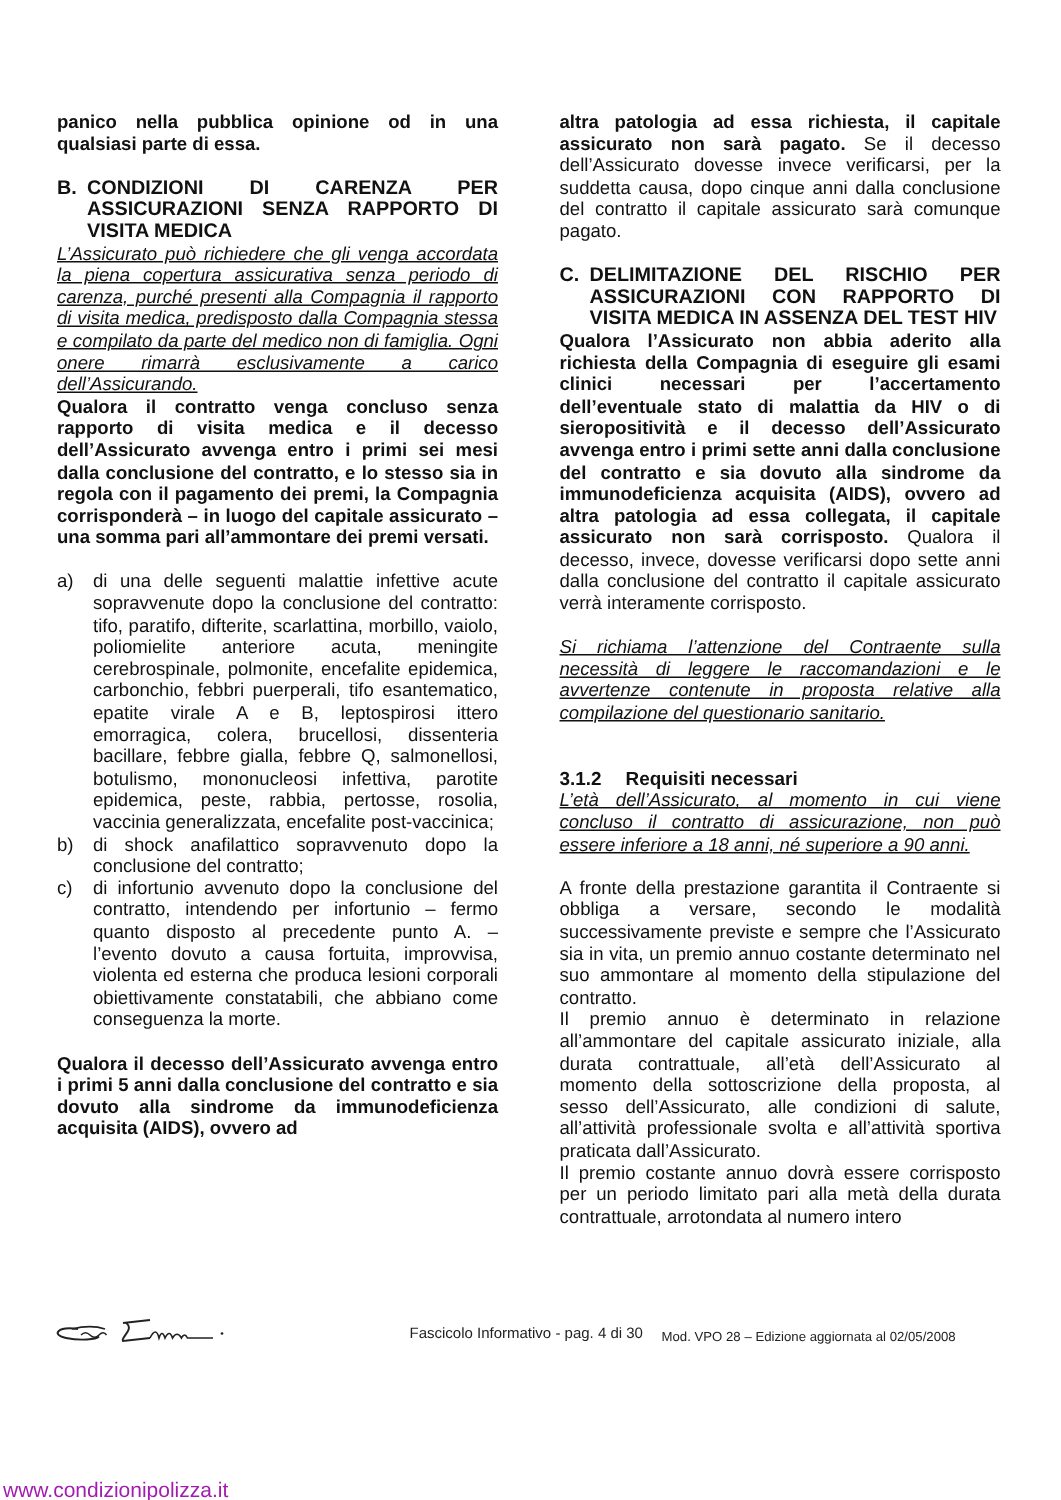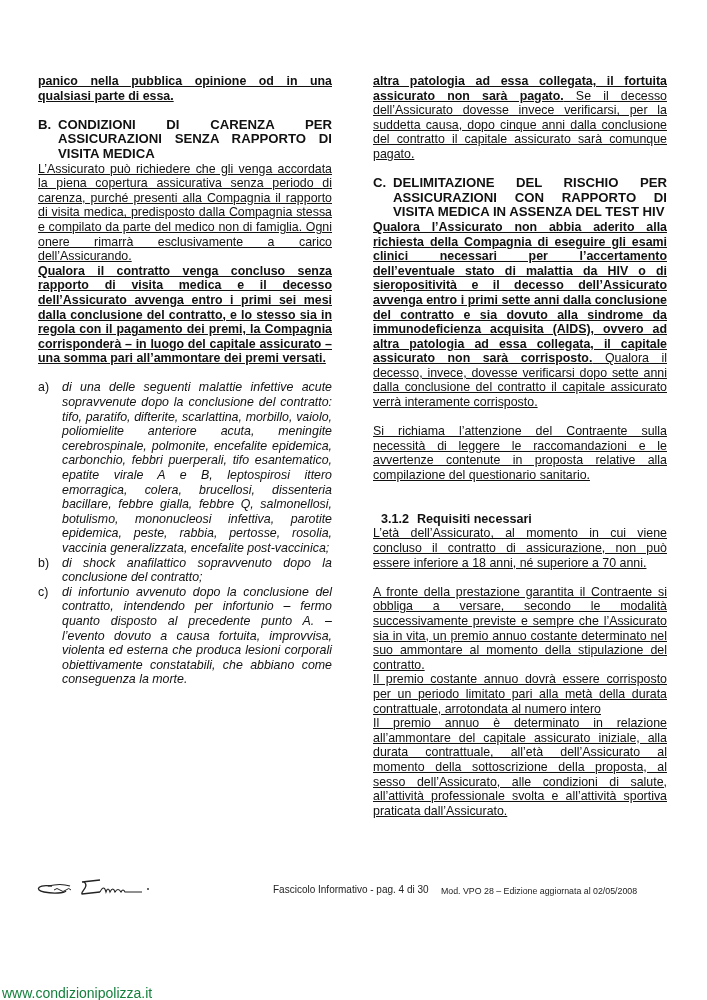--- a/index.html
+++ b/index.html
@@ -1,38 +1,38 @@
 <!DOCTYPE html>
 <html><head>
 <meta charset="utf-8">
 <style>
   html, body { margin: 0; padding: 0; background: #ffffff; }
   body { width: 707px; height: 1000px; position: relative; overflow: hidden;
          font-family: "Liberation Sans", sans-serif; color: #111; }
   .col { position: absolute; top: 74px; width: 294px; font-size: 12.4px; line-height: 14.6px; }
   .col.left { left: 38px; }
   .col.right { left: 373px; }
-  p { margin: 0; text-align: justify; text-decoration: underline; }
+  p { margin: 0; text-align: justify; }
   .b { font-weight: bold; }
-  .u { text-decoration: underline; }
+  .u { text-decoration: underline; font-style: italic; }
   .gap { height: 14.6px; }
   .heading { display: flex; font-weight: bold; font-size: 13.2px; line-height: 14.6px; }
   .heading .lbl { width: 20px; flex: none; }
   .heading .txt { flex: 1; text-align: justify; }
   .sub-heading { font-weight: bold; font-size: 12.6px; }
-  .sub-heading .num { display: inline-block; width: 44px; text-align: center; }
+  .sub-heading .num { display: inline-block; width: 44px; }
   .sub-heading .num4 { display: inline-block; width: 22px; }
   .item { display: flex; }
   .item .lbl { width: 24px; flex: none; }
-  .item .txt { flex: 1; text-align: justify; font-style: italic; }
+  .item .txt { flex: 1; text-align: justify; }
   .footer { position: absolute; top: 884px; font-size: 10.4px; color: #222; }
   .footer.center { left: 273px; font-size: 10px; }
   .footer.right { left: 441px; font-size: 8.8px; top: 886px; }
   .signature { position: absolute; left: 30px; top: 872px; width: 130px; height: 30px; }
-  .watermark { position: absolute; left: 2px; top: 985px; font-size: 14px; color: #15803d; }
+  .watermark { position: absolute; left: 2px; top: 985px; font-size: 14px; color: #a21caf; }
 </style>
 </head>
 <body>
 
 <div class="col left">
   <p class="b">panico nella pubblica opinione od in una qualsiasi parte di essa.</p>
   <div class="gap"></div>
   <div class="heading">
     <span class="lbl">B.</span>
     <span class="txt">CONDIZIONI DI CARENZA PER ASSICURAZIONI SENZA RAPPORTO DI VISITA MEDICA</span>
@@ -46,42 +46,43 @@
   </div>
   <div class="item">
     <span class="lbl">b)</span>
     <span class="txt">di shock anafilattico sopravvenuto dopo la conclusione del contratto;</span>
   </div>
   <div class="item">
     <span class="lbl">c)</span>
     <span class="txt">di infortunio avvenuto dopo la conclusione del contratto, intendendo per infortunio – fermo quanto disposto al precedente punto A. – l’evento dovuto a causa fortuita, improvvisa, violenta ed esterna che produca lesioni corporali obiettivamente constatabili, che abbiano come conseguenza la morte.</span>
   </div>
   <div class="gap"></div>
+  <p class="b">Qualora il decesso dell’Assicurato avvenga entro i primi 5 anni dalla conclusione del contratto e sia dovuto alla sindrome da immunodeficienza acquisita (AIDS), ovvero ad</p>
 </div>
 
 <div class="col right">
-  <p><span class="b">altra patologia ad essa collegata, il fortuita assicurato non sarà pagato.</span><span> Se il decesso dell’Assicurato dovesse invece verificarsi, per la suddetta causa, dopo cinque anni dalla conclusione del contratto il capitale assicurato sarà comunque pagato.</span></p>
+  <p><span class="b">altra patologia ad essa richiesta, il capitale assicurato non sarà pagato.</span><span> Se il decesso dell’Assicurato dovesse invece verificarsi, per la suddetta causa, dopo cinque anni dalla conclusione del contratto il capitale assicurato sarà comunque pagato.</span></p>
   <div class="gap"></div>
   <div class="heading">
     <span class="lbl">C.</span>
     <span class="txt">DELIMITAZIONE DEL RISCHIO PER ASSICURAZIONI CON RAPPORTO DI VISITA MEDICA IN ASSENZA DEL TEST HIV</span>
   </div>
   <p><span class="b">Qualora l’Assicurato non abbia aderito alla richiesta della Compagnia di eseguire gli esami clinici necessari per l’accertamento dell’eventuale stato di malattia da HIV o di sieropositività e il decesso dell’Assicurato avvenga entro i primi sette anni dalla conclusione del contratto e sia dovuto alla sindrome da immunodeficienza acquisita (AIDS), ovvero ad altra patologia ad essa collegata, il capitale assicurato non sarà corrisposto.</span><span> Qualora il decesso, invece, dovesse verificarsi dopo sette anni dalla conclusione del contratto il capitale assicurato verrà interamente corrisposto.</span></p>
   <div class="gap"></div>
   <p class="u">Si richiama l’attenzione del Contraente sulla necessità di leggere le raccomandazioni e le avvertenze contenute in proposta relative alla compilazione del questionario sanitario.</p>
   <div class="gap"></div>
   <div class="gap"></div>
   <div class="sub-heading">
     <span class="num">3.1.2</span><span>Requisiti necessari</span>
   </div>
-  <p class="u">L’età dell’Assicurato, al momento in cui viene concluso il contratto di assicurazione, non può essere inferiore a 18 anni, né superiore a 70 anni.</p>
+  <p class="u">L’età dell’Assicurato, al momento in cui viene concluso il contratto di assicurazione, non può essere inferiore a 18 anni, né superiore a 90 anni.</p>
   <div class="gap"></div>
   <p>A fronte della prestazione garantita il Contraente si obbliga a versare, secondo le modalità successivamente previste e sempre che l’Assicurato sia in vita, un premio annuo costante determinato nel suo ammontare al momento della stipulazione del contratto.</p>
+  <p>Il premio annuo è determinato in relazione all’ammontare del capitale assicurato iniziale, alla durata contrattuale, all’età dell’Assicurato al momento della sottoscrizione della proposta, al sesso dell’Assicurato, alle condizioni di salute, all’attività professionale svolta e all’attività sportiva praticata dall’Assicurato.</p>
   <p>Il premio costante annuo dovrà essere corrisposto per un periodo limitato pari alla metà della durata contrattuale, arrotondata al numero intero</p>
-  <p>Il premio annuo è determinato in relazione all’ammontare del capitale assicurato iniziale, alla durata contrattuale, all’età dell’Assicurato al momento della sottoscrizione della proposta, al sesso dell’Assicurato, alle condizioni di salute, all’attività professionale svolta e all’attività sportiva praticata dall’Assicurato.</p>
 </div>
 
 <svg class="signature" viewBox="0 0 130 30">
   <path d="M22 14 C 8 12, 4 18, 14 20 C 24 22, 34 21, 36 19" fill="none" stroke="#222" stroke-width="1.3"></path>
   <path d="M18 14 C 26 12, 34 12, 40 14" fill="none" stroke="#222" stroke-width="1.1"></path>
   <path d="M24 18 q 3 -3 6 0 q 3 3 6 0 q 3 -3 5 0" fill="none" stroke="#222" stroke-width="1"></path>
   <path d="M52 10 L 70 8 M 54 10 C 60 14, 50 20, 52 22 L 70 20" fill="none" stroke="#222" stroke-width="1.3"></path>
   <path d="M70 20 q 4 -8 6 0 q 2 -6 4 0 q 3 -6 5 0 q 3 -5 6 0 q 2 -4 4 0 L 112 20" fill="none" stroke="#222" stroke-width="1.1"></path>
   <circle cx="118" cy="17" r="0.9" fill="#222"></circle>
 </svg>

